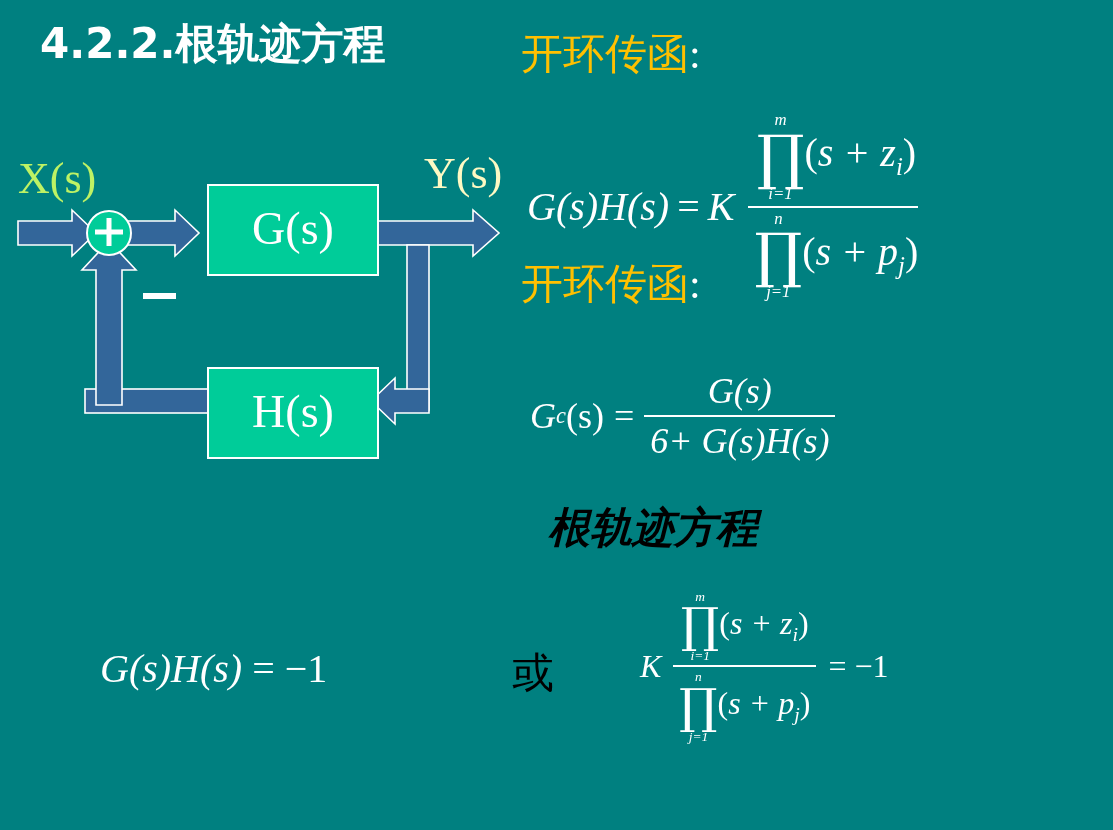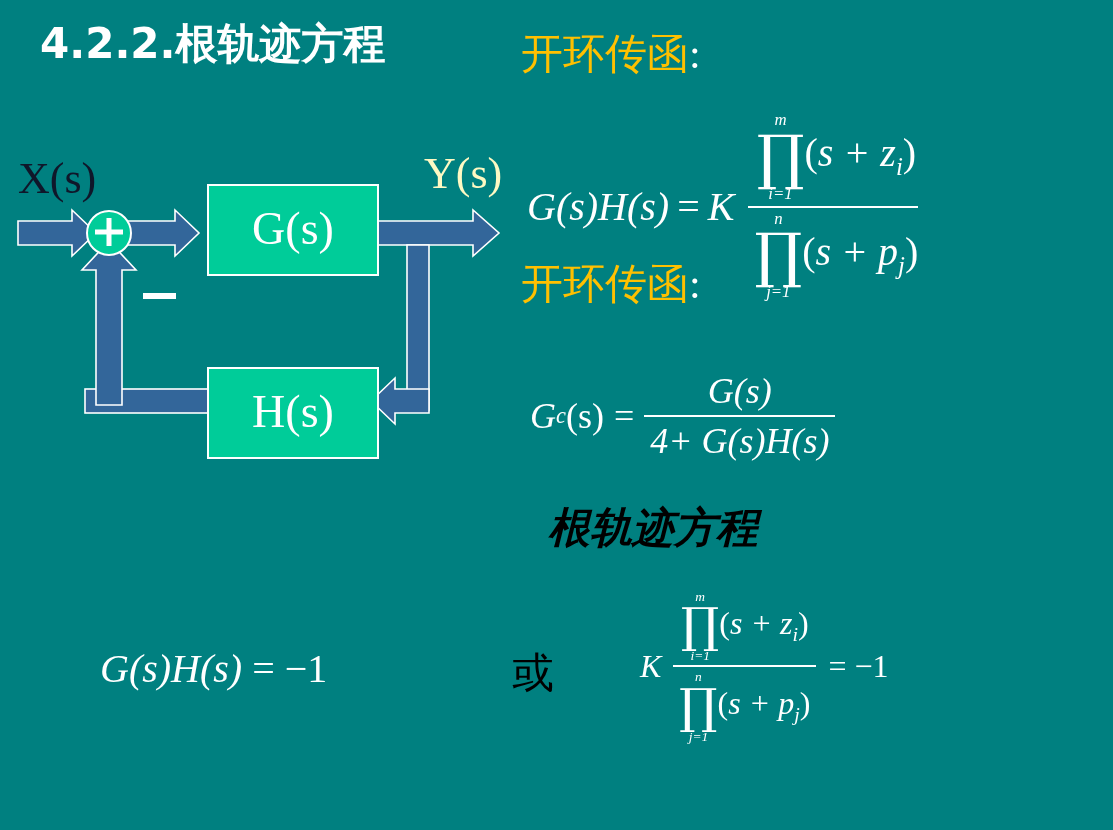--- a/index.html
+++ b/index.html
@@ -115,21 +115,21 @@
   </div>
 
   <div class="abs mathtext" style="left:530px; top:370px; font-size:36px; display:flex; align-items:center;">
     <span>G</span>
       <sub class="it">c</sub>
       <span class="upr">(s)</span>
     <span class="upr" style="margin:0 10px;">=</span>
     <span class="frac">
       <span class="num">G(s)</span>
       <span class="fbar"></span>
-      <span class="den">4+ G(s)H(s)</span>
+      <span class="den">6+ G(s)H(s)</span>
     </span>
   </div>
 
   <div class="abs whitebolditalic" style="left:548px; top:500px; font-size:42px;">根轨迹方程</div>
 
   <div class="abs mathtext" style="left:100px; top:645px; font-size:40px; display:flex; align-items:center;">
     <span>G(s)H(s)</span>
     <span class="upr" style="margin:0 10px;">=</span>
     <span class="upr">−1</span>
   </div>
@@ -185,16 +185,16 @@
     <rect x="208" y="228" width="170" height="90" fill="#00CC99" stroke="#ffffff" stroke-width="2"></rect>
     <text x="293" y="287" text-anchor="middle" font-family="Liberation Serif, DejaVu Serif, serif" font-size="46" fill="#ffffff">H(s)</text>
 
     <circle cx="109" cy="93" r="22" fill="#00CC99" stroke="#ffffff" stroke-width="2"></circle>
     <rect x="95" y="89.5" width="28" height="5" fill="#ffffff"></rect>
     <rect x="106.5" y="78" width="5" height="28" fill="#ffffff"></rect>
 
     <rect x="143" y="153" width="33" height="6" fill="#ffffff"></rect>
   </svg>
 
-  <div class="abs" style="left:18px; top:153px; font-size:44px; font-family:'Liberation Serif','DejaVu Serif',serif; color:#0f172a;">X(s)</div>
+  <div class="abs" style="left:18px; top:153px; font-size:44px; font-family:'Liberation Serif','DejaVu Serif',serif; color:#bef264;">X(s)</div>
   <div class="abs" style="left:424px; top:148px; font-size:44px; font-family:'Liberation Serif','DejaVu Serif',serif; color:#fef9c3;">Y(s)</div>
 
 </div>
 
 </body></html>

